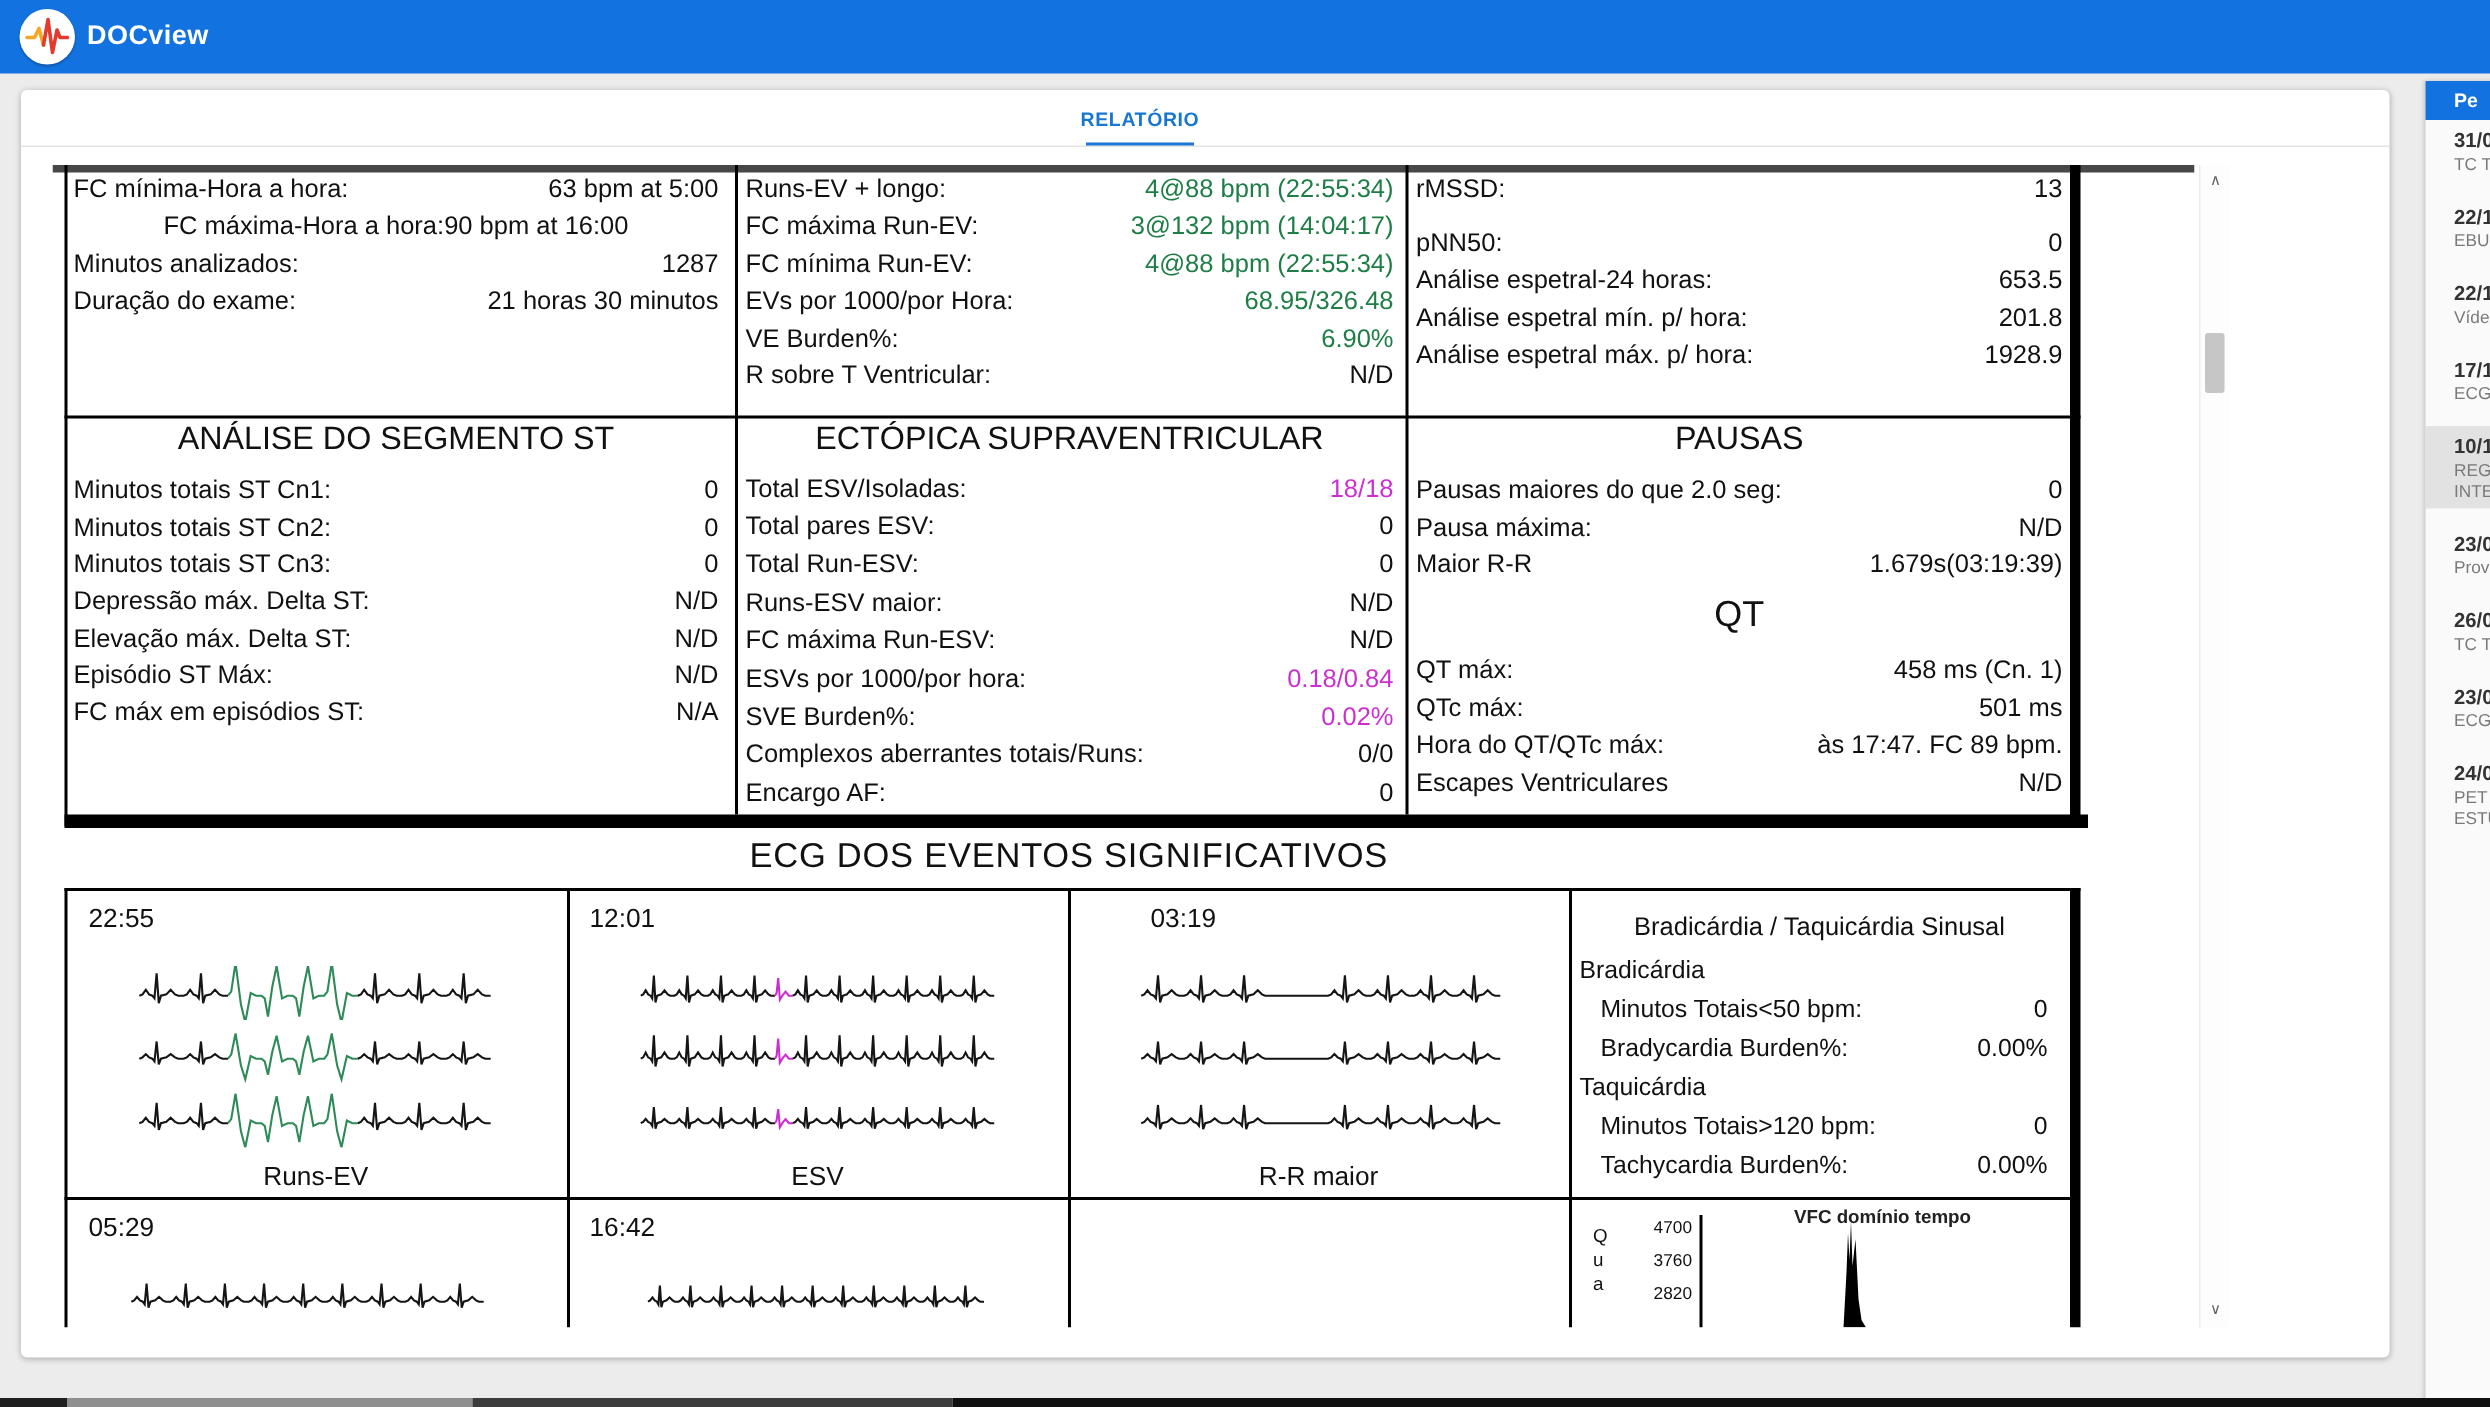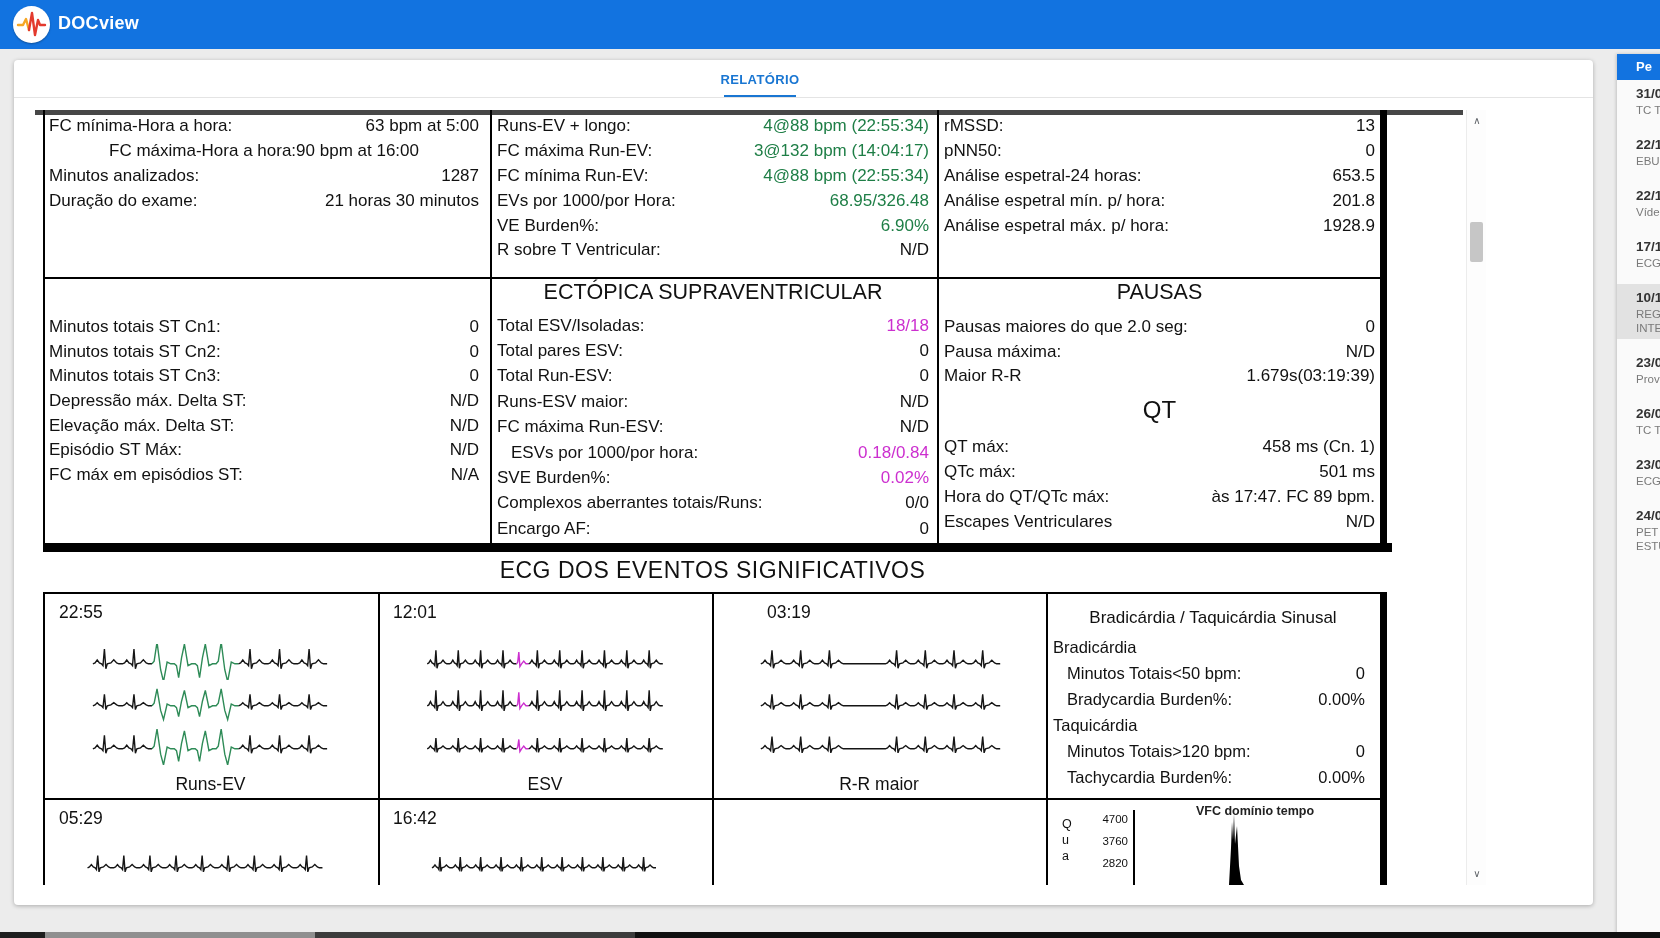--- a/index.html
+++ b/index.html
@@ -141,38 +141,39 @@
         <div class="kv" style="height: 24.8px;">
           <span>R sobre T Ventricular:</span>
           <span>N/D</span>
         </div>
       </div>
     <div class="abs" style="left:909px;top:4px;width:431px" id="sum-col3">
         <div class="kv" style="height: 24.8px;">
           <span>rMSSD:</span>
           <span>13</span>
         </div>
-        <div class="kv" style="height: 24.8px;">
+        <div class="kv" style="height: 24.8px; margin-top: 11px;">
           <span>pNN50:</span>
           <span>0</span>
         </div>
         <div class="kv" style="height: 24.8px;">
           <span>Análise espetral-24 horas:</span>
           <span>653.5</span>
         </div>
         <div class="kv" style="height: 24.8px;">
           <span>Análise espetral mín. p/ hora:</span>
           <span>201.8</span>
         </div>
         <div class="kv" style="height: 24.8px; align-items: center;">
           <span>Análise espetral máx. p/ hora:</span>
           <span>1928.9</span>
         </div>
       </div>
 
+    <div class="sec-title" style="left:14px;top:170px;width:430px">ANÁLISE DO SEGMENTO ST</div>
     <div class="sec-title" style="left:458px;top:170px;width:440px">ECTÓPICA SUPRAVENTRICULAR</div>
     <div class="sec-title" style="left:909px;top:170px;width:431px">PAUSAS</div>
     <div class="sec-title" style="left:909px;top:286px;width:431px;font-size:24px">QT</div>
 
     <div class="abs" style="left:14px;top:205px;width:430px" id="st-rows">
         <div class="kv" style="height: 24.6px;">
           <span>Minutos totais ST Cn1:</span>
           <span>0</span>
         </div>
         <div class="kv" style="height: 24.6px;">
@@ -214,21 +215,21 @@
           <span>0</span>
         </div>
         <div class="kv" style="height: 25.4px;">
           <span>Runs-ESV maior:</span>
           <span>N/D</span>
         </div>
         <div class="kv" style="height: 25.4px;">
           <span>FC máxima Run-ESV:</span>
           <span>N/D</span>
         </div>
-        <div class="kv" style="height: 25.4px; margin-left: 14px;">
+        <div class="kv" style="height: 25.4px;">
           <span>ESVs  por 1000/por hora:</span>
           <span class="val-m">0.18/0.84</span>
         </div>
         <div class="kv" style="height: 25.4px;">
           <span>SVE Burden%:</span>
           <span class="val-m">0.02%</span>
         </div>
         <div class="kv" style="height: 25.4px;">
           <span>Complexos aberrantes totais/Runs:</span>
           <span>0/0</span>

